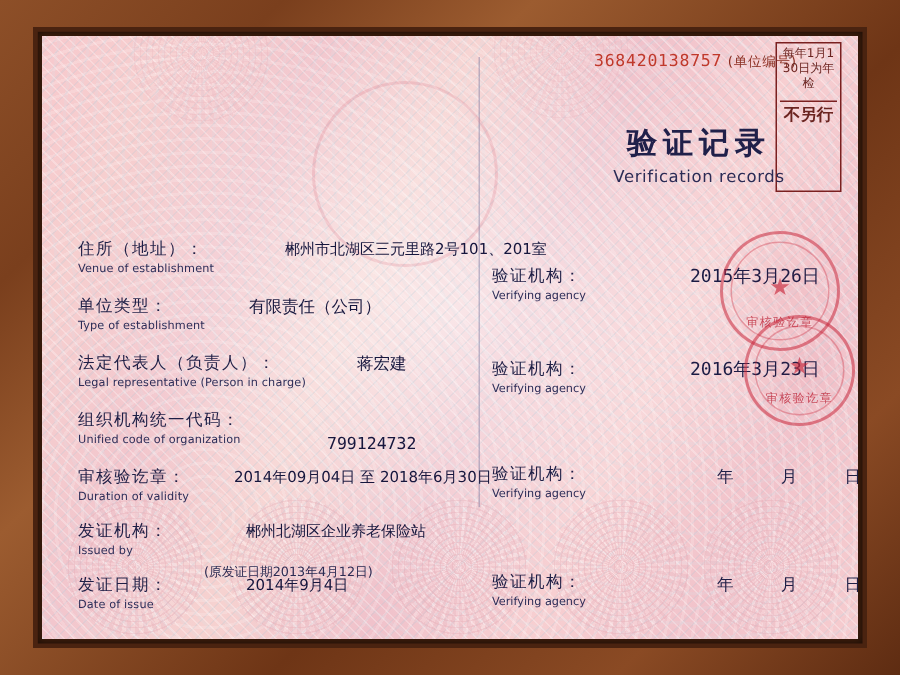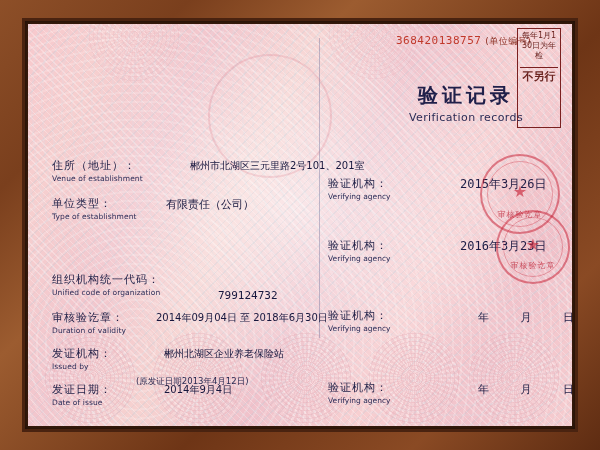--- a/index.html
+++ b/index.html
@@ -317,20 +317,25 @@
       <div class="label-en">Venue of establishment</div>
       <div class="value small" style="left:138px">郴州市北湖区三元里路2号101、201室</div>
     </div>
 
     <div class="field" style="top:172px">
       <div class="label-cn">单位类型：</div>
       <div class="label-en">Type of establishment</div>
       <div class="value" style="left:114px">有限责任（公司）</div>
     </div>
 
+    <div class="field" style="top:210px">
+      <div class="label-cn">法定代表人（负责人）：</div>
+      <div class="label-en">Legal representative (Person in charge)</div>
+      <div class="value" style="left:186px">蒋宏建</div>
+    </div>
 
     <div class="field" style="top:248px">
       <div class="label-cn">组织机构统一代码：</div>
       <div class="label-en">Unified code of organization</div>
       <div class="value num" style="left:166px">799124732</div>
     </div>
 
     <div class="field" style="top:286px">
       <div class="label-cn">审核验讫章：</div>
       <div class="label-en">Duration of validity</div>

